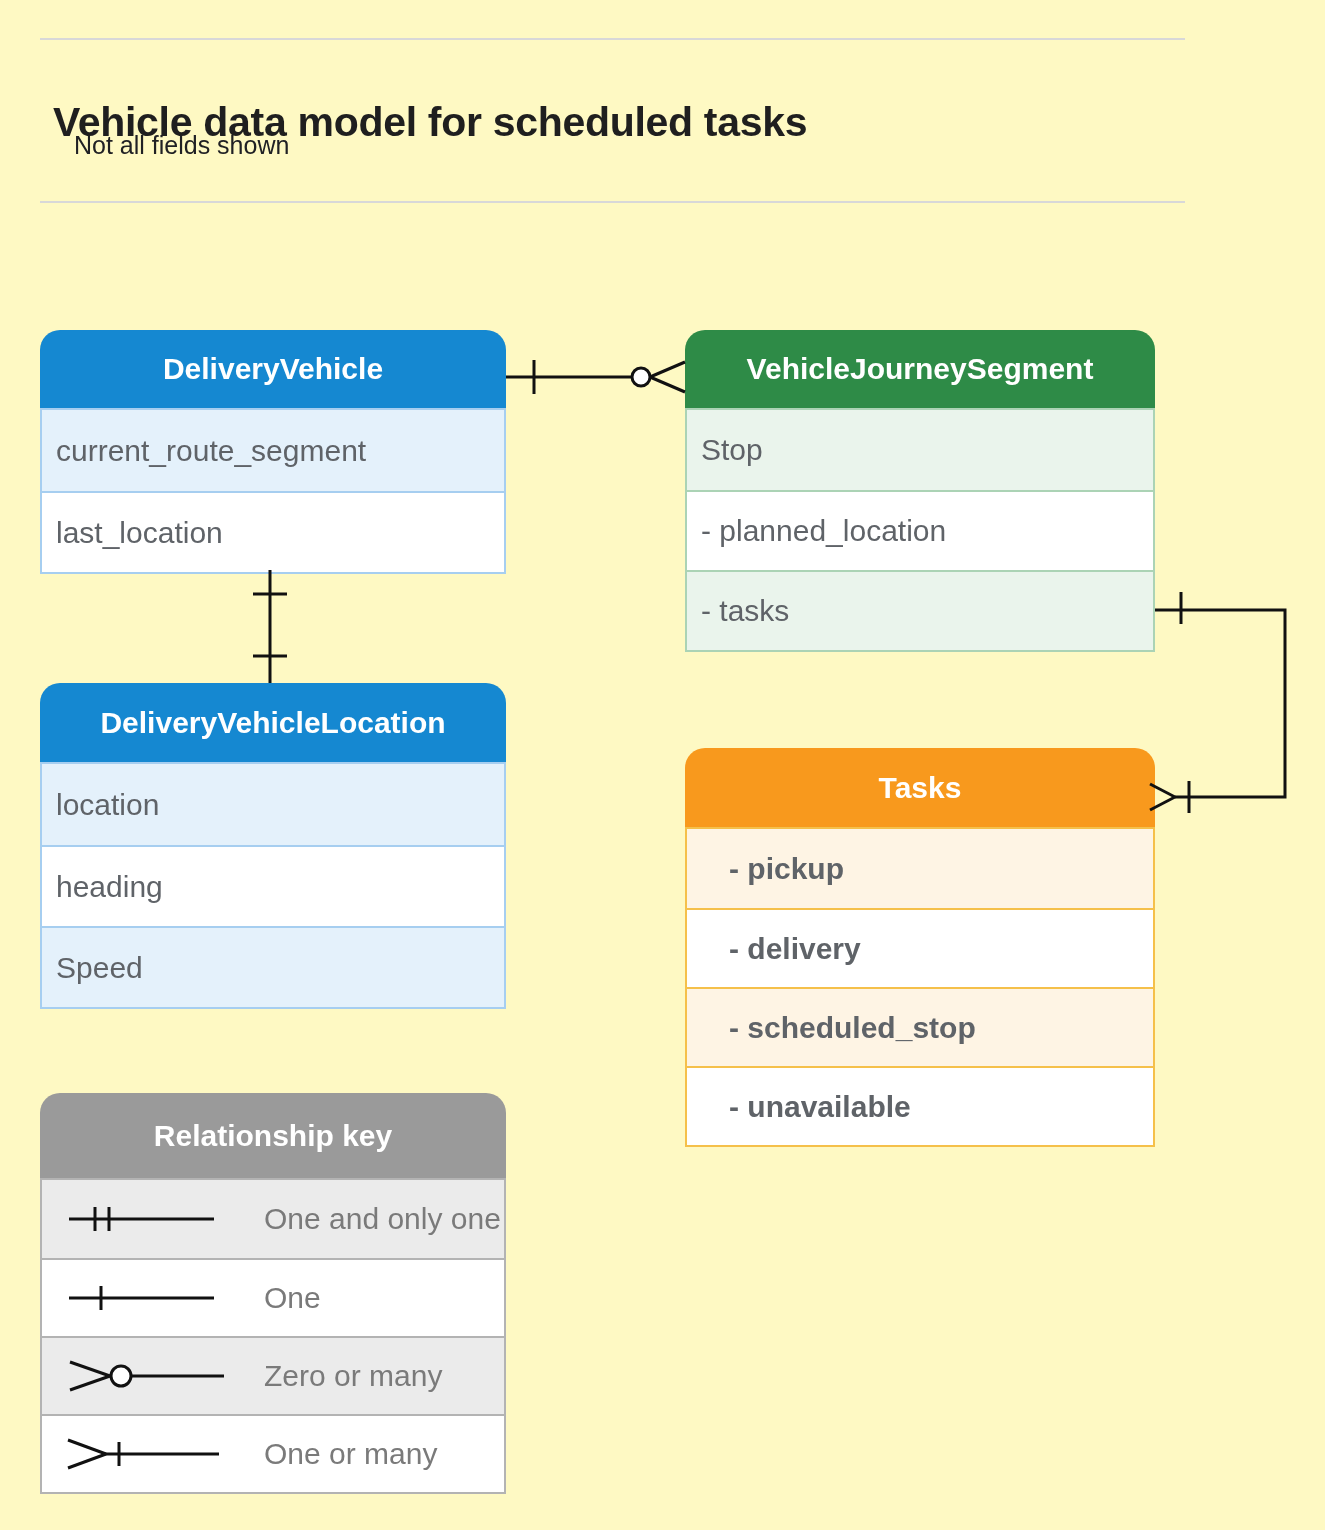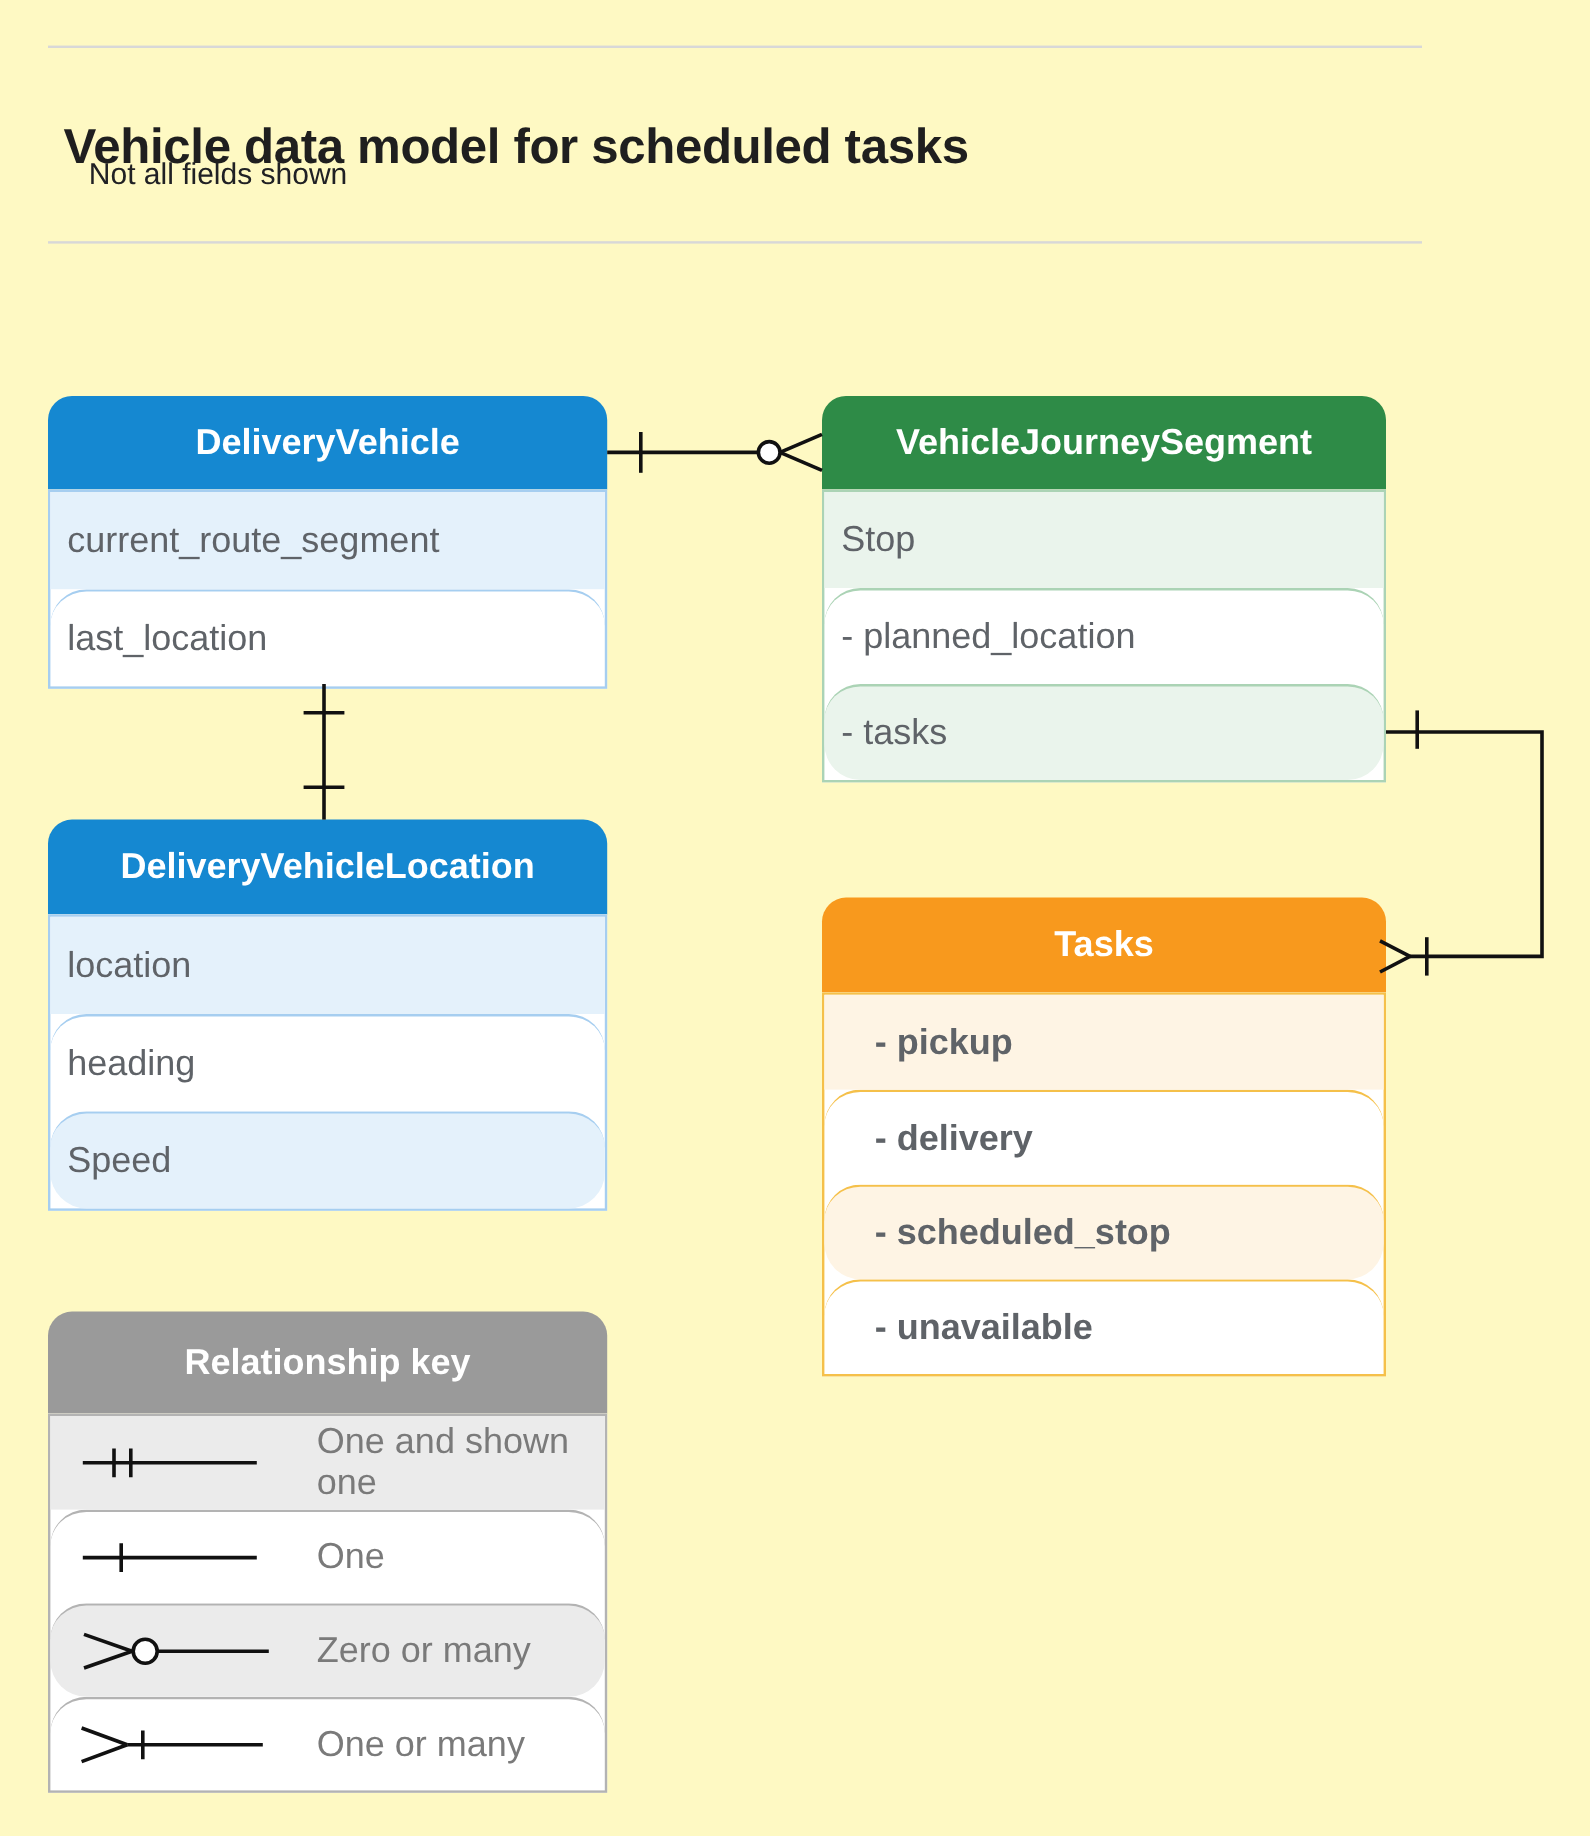--- a/index.html
+++ b/index.html
@@ -13,21 +13,21 @@
   .page-subtitle { position:absolute; left:53px; top:131px; font-size:25px; color:#202124;margin-left:21px; }
 
   .entity { position:absolute; }
   .entity .header {
     display:flex; align-items:center; justify-content:center;
     color:#ffffff; font-weight:700; font-size:30px;
     border-radius:20px 20px 0 0;
   }
   .entity .rows { background:#ffffff; border-style:solid; border-width:2px; }
   .entity .row { display:flex; align-items:center; box-sizing:border-box; padding-left:14px; font-size:30px; color:#5f6368; }
-  .entity .row + .row { border-top:2px solid;border-radius:30px; }
+  .entity .row + .row { border-top:2px solid; }
   .entity .row.indent { padding-left:42px;font-weight:bold; }
 
   
   .e-blue .header { background:#1588d1; }
   .e-blue .rows { border-color:#a6cef0; }
   .e-blue .row + .row { border-top-color:#a6cef0; }
   .e-blue .row:nth-child(odd) { background:#e4f1fb; }
 
   
   .e-green .header { background:#2e8b47; }
@@ -157,21 +157,21 @@
     </div>
     <div class="rows">
       <div class="row">
         <svg class="legend-symbol" viewBox="0 0 170 44">
           <g stroke="#111111" stroke-width="3" fill="none">
             <line x1="5" y1="22" x2="150" y2="22"></line>
             <line x1="31" y1="10" x2="31" y2="34"></line>
             <line x1="45" y1="10" x2="45" y2="34"></line>
           </g>
         </svg>
-        <span class="legend-label">One and shown one</span>
+        <span class="legend-label">One and only one</span>
       </div>
       <div class="row">
         <svg class="legend-symbol" viewBox="0 0 170 44">
           <g stroke="#111111" stroke-width="3" fill="none">
             <line x1="5" y1="22" x2="150" y2="22"></line>
             <line x1="37" y1="10" x2="37" y2="34"></line>
           </g>
         </svg>
         <span class="legend-label">One</span>
       </div>

